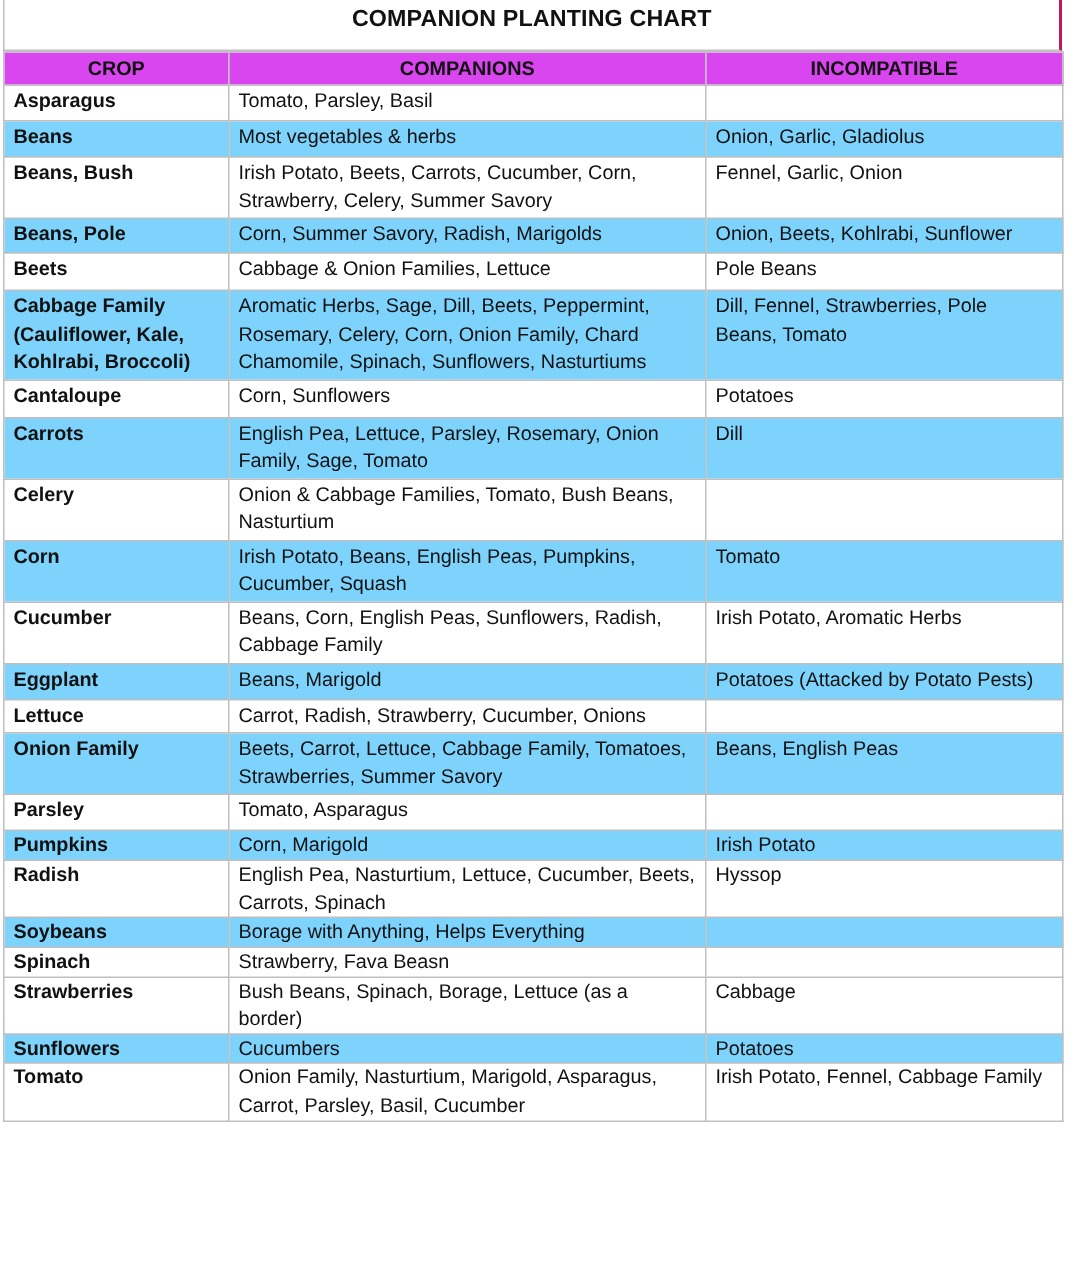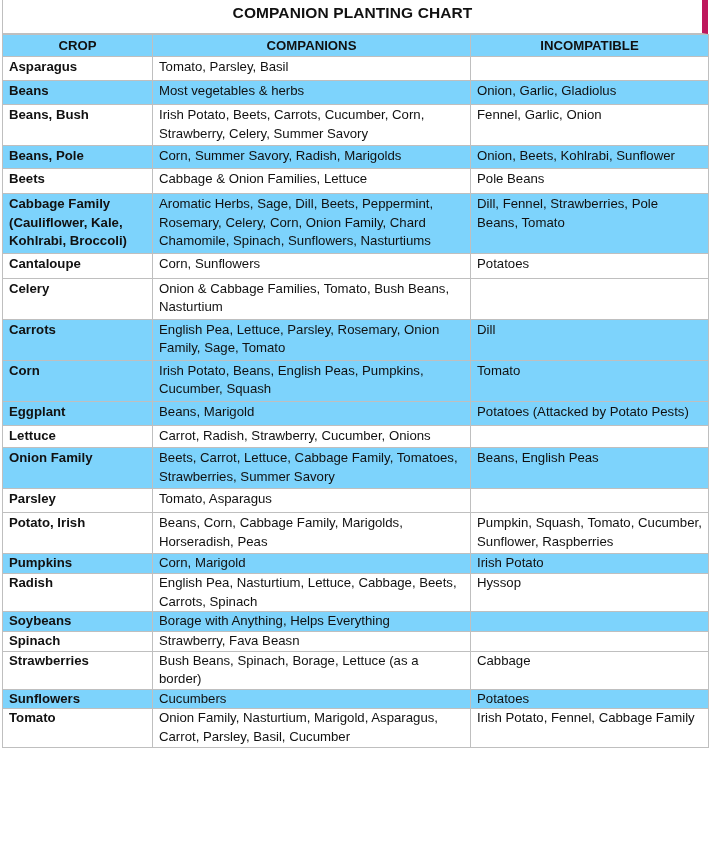--- a/index.html
+++ b/index.html
@@ -1,26 +1,26 @@
 <!DOCTYPE html>
 <html><head>
 <meta charset="utf-8">
 <style>
   html, body { margin: 0; padding: 0; background: #ffffff; }
   body { width: 718px; height: 842px; overflow: hidden; position: relative;
          font-family: "Liberation Sans", "DejaVu Sans", sans-serif; color: #111; }
   .sheet { position: absolute; left: 2px; top: 0; width: 706px; }
   .title { height: 34px; line-height: 26px; text-align: center; font-weight: bold;
-           font-size: 15.5px; border-left: 1px solid #bfbfbf; border-right: 6px solid #be185d;
+           font-size: 15.5px; border-left: 1px solid #bfbfbf; border-right: 2px solid #be185d;
            border-bottom: 1px solid #bfbfbf; box-sizing: border-box; letter-spacing: 0.1px; }
   table { border-collapse: collapse; width: 706px; table-layout: fixed; }
   col.c1 { width: 150px; } col.c2 { width: 318px; } col.c3 { width: 238px; }
   th, td { border: 1px solid #bfbfbf; vertical-align: top; font-size: 13.2px;
            line-height: 18.5px; padding: 1px 6px 1px 6px; text-align: left; }
-  th { background: #7dd3fc; font-weight: bold; text-align: center; height: 19px; padding-top: 2px; padding-bottom: 0; }
+  th { background: #d946ef; font-weight: bold; text-align: center; height: 19px; padding-top: 2px; padding-bottom: 0; }
   td.crop { font-weight: bold; padding-top: 2px; }
   tr.alt td { background: #7dd3fc; }
   tr.r td { padding-top: 1px; padding-bottom: 2px; }
   tr.tight td { padding-top: 0px; padding-bottom: 0px; margin-top: 48px; }
 </style>
 </head>
 <body>
 
 <div class="sheet">
   <div class="title">COMPANION PLANTING CHART</div>
@@ -66,34 +66,39 @@
       <tr class="r alt" style="height:57px">
         <td class="crop">Cabbage Family (Cauliflower, Kale, Kohlrabi, Broccoli)</td>
         <td>Aromatic Herbs, Sage, Dill, Beets, Peppermint, Rosemary, Celery, Corn, Onion Family, Chard Chamomile, Spinach, Sunflowers, Nasturtiums</td>
         <td>Dill, Fennel, Strawberries, Pole Beans, Tomato</td>
       </tr>
       <tr class="r" style="height:25px">
         <td class="crop">Cantaloupe</td>
         <td>Corn, Sunflowers</td>
         <td>Potatoes</td>
       </tr>
+      <tr class="r alt" style="height:39px">
+        <td class="crop">Carrots</td>
+        <td>English Pea, Lettuce, Parsley, Rosemary, Onion Family, Sage, Tomato</td>
+        <td>Dill</td>
+      </tr>
       <tr class="r" style="height:38px">
         <td class="crop">Celery</td>
         <td>Onion &amp; Cabbage Families, Tomato, Bush Beans, Nasturtium</td>
         <td></td>
       </tr>
-      <tr class="r alt" style="height:39px">
-        <td class="crop">Carrots</td>
-        <td>English Pea, Lettuce, Parsley, Rosemary, Onion Family, Sage, Tomato</td>
-        <td>Dill</td>
-      </tr>
       <tr class="r alt" style="height:38px">
         <td class="crop">Corn</td>
         <td>Irish Potato, Beans, English Peas, Pumpkins, Cucumber, Squash</td>
         <td>Tomato</td>
+      </tr>
+      <tr class="r" style="height:38px">
+        <td class="crop">Cucumber</td>
+        <td>Beans, Corn, English Peas, Sunflowers, Radish, Cabbage Family</td>
+        <td>Irish Potato, Aromatic Herbs</td>
       </tr>
       <tr class="r alt" style="height:24px">
         <td class="crop">Eggplant</td>
         <td>Beans, Marigold</td>
         <td>Potatoes (Attacked by Potato Pests)</td>
       </tr>
       <tr class="r" style="height:15px">
         <td class="crop">Lettuce</td>
         <td>Carrot, Radish, Strawberry, Cucumber, Onions</td>
         <td></td>
@@ -101,33 +106,28 @@
       <tr class="r alt" style="height:38px">
         <td class="crop">Onion Family</td>
         <td>Beets, Carrot, Lettuce, Cabbage Family, Tomatoes, Strawberries, Summer Savory</td>
         <td>Beans, English Peas</td>
       </tr>
       <tr class="r" style="height:24px">
         <td class="crop">Parsley</td>
         <td>Tomato, Asparagus</td>
         <td></td>
       </tr>
-      <tr class="r" style="height:38px">
-        <td class="crop">Potato, Irish</td>
-        <td>Beans, Corn, Cabbage Family, Marigolds, Horseradish, Peas</td>
-        <td>Pumpkin, Squash, Tomato, Cucumber, Sunflower, Raspberries</td>
-      </tr>
       <tr class="tight alt" style="height:20px">
         <td class="crop">Pumpkins</td>
         <td>Corn, Marigold</td>
         <td>Irish Potato</td>
       </tr>
       <tr class="tight" style="height:38px">
         <td class="crop">Radish</td>
-        <td>English Pea, Nasturtium, Lettuce, Cabbage, Beets, Carrots, Spinach</td>
+        <td>English Pea, Nasturtium, Lettuce, Cucumber, Beets, Carrots, Spinach</td>
         <td>Hyssop</td>
       </tr>
       <tr class="tight alt" style="height:20px">
         <td class="crop">Soybeans</td>
         <td>Borage with Anything, Helps Everything</td>
         <td></td>
       </tr>
       <tr class="tight" style="height:19px">
         <td class="crop">Spinach</td>
         <td>Strawberry, Fava Beasn</td>

